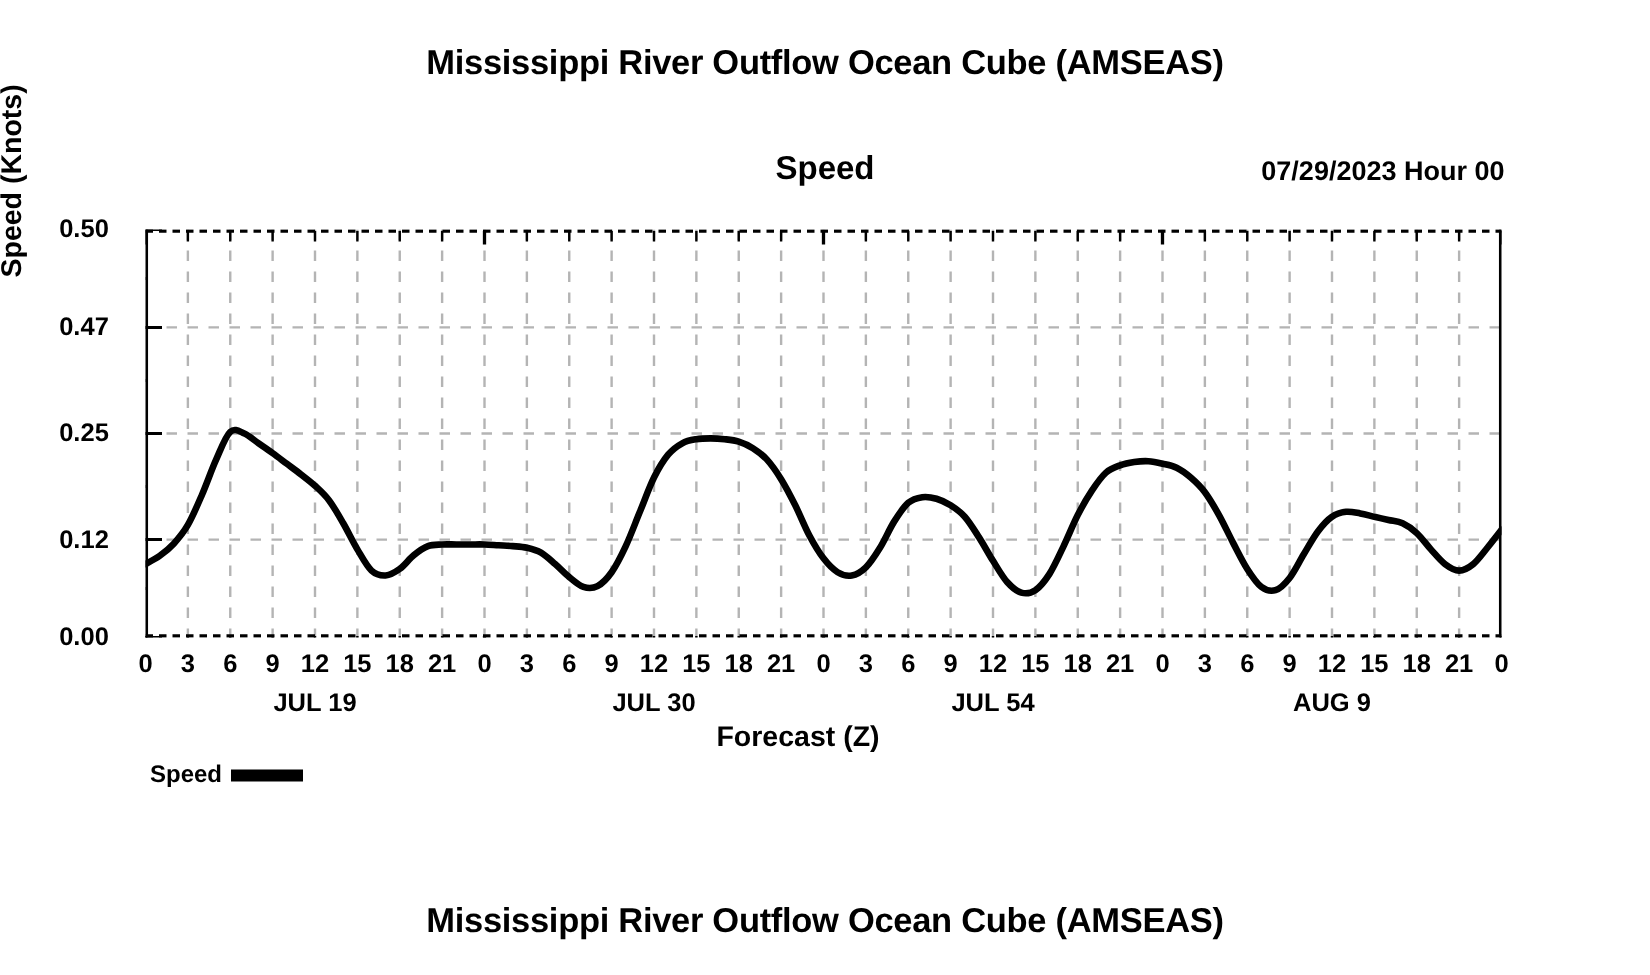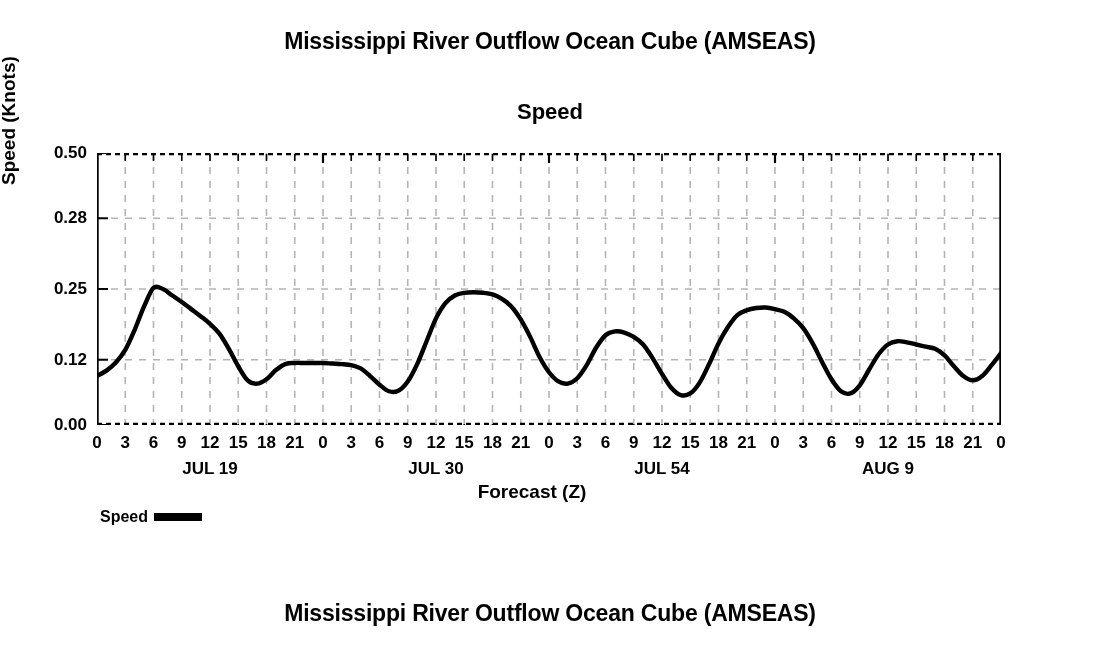--- a/index.html
+++ b/index.html
@@ -88,21 +88,21 @@
     top: 185px;
     transform: rotate(-90deg);
     transform-origin: left top;
     font-size: 19px;
     font-weight: bold;
     white-space: nowrap;
   }
   .ytick {
     position: absolute;
     width: 62px;
-    text-align: right;
+    text-align: center;
     font-size: 17px;
     font-weight: bold;
   }
   .xtick {
     position: absolute;
     width: 30px;
     text-align: center;
     font-size: 17px;
     font-weight: bold;
     top: 433px;
@@ -143,28 +143,29 @@
   }
 </style>
 </head>
 <body>
 
 <div class="page">
 
   <div class="title-top">Mississippi River Outflow Ocean Cube (AMSEAS)</div>
 
   <div class="hdr-param">Speed</div>
+  <div class="hdr-date">07/29/2023 Hour 00</div>
 
   <div class="ylabel">Speed (Knots)</div>
 
   <div id="ytick-layer">
       <div class="ytick" style="left: 25px; top: 415px;">0.00</div>
       <div class="ytick" style="left: 25px; top: 349.72px;">0.12</div>
       <div class="ytick" style="left: 25px; top: 279px;">0.25</div>
-      <div class="ytick" style="left: 25px; top: 208.28px;">0.28</div>
+      <div class="ytick" style="left: 25px; top: 208.28px;">0.47</div>
       <div class="ytick" style="left: 25px; top: 143px;">0.50</div>
     </div>
   <div id="xtick-layer">
       <div class="xtick" style="left: 82px;">0</div>
       <div class="xtick" style="left: 110.25px;">3</div>
       <div class="xtick" style="left: 138.5px;">6</div>
       <div class="xtick" style="left: 166.75px;">9</div>
       <div class="xtick" style="left: 195px;">12</div>
       <div class="xtick" style="left: 223.25px;">15</div>
       <div class="xtick" style="left: 251.5px;">18</div>

